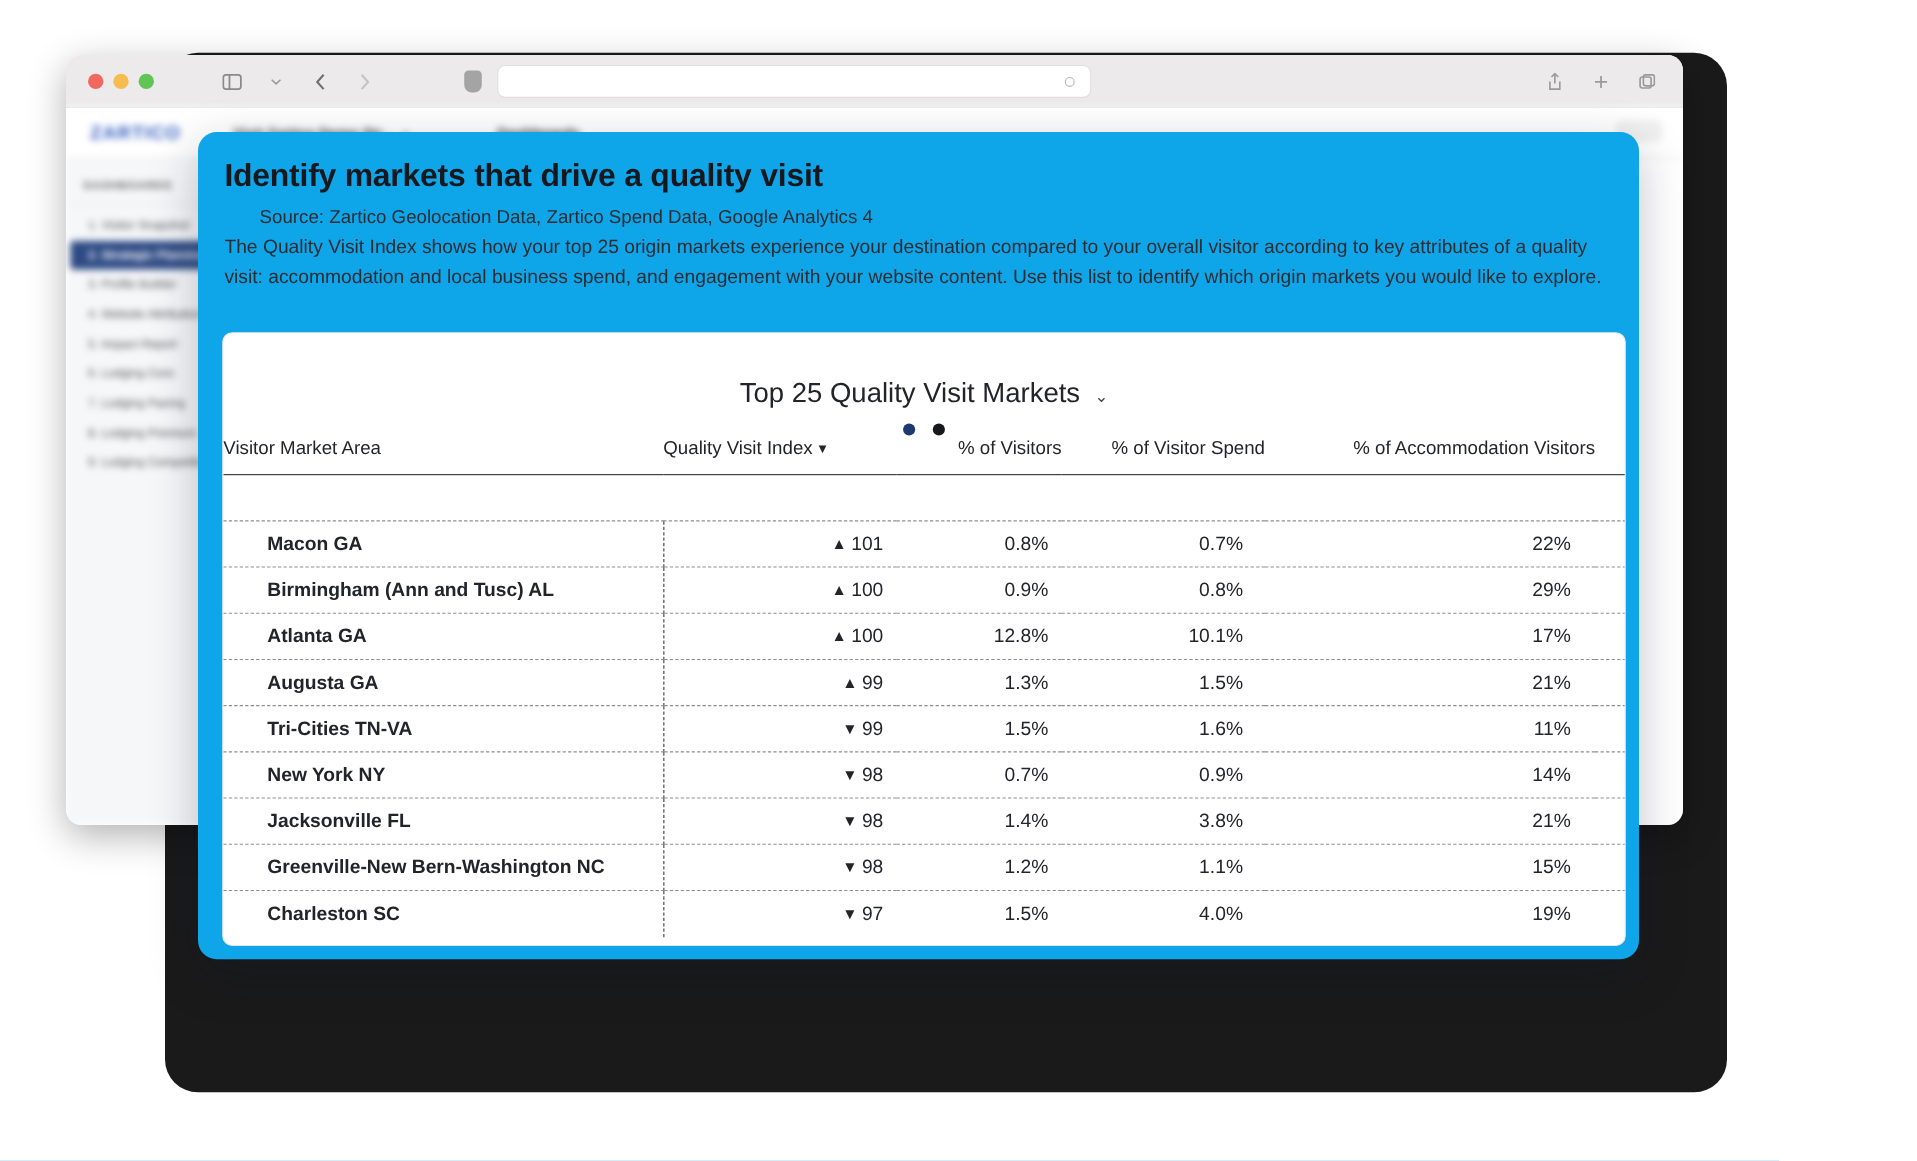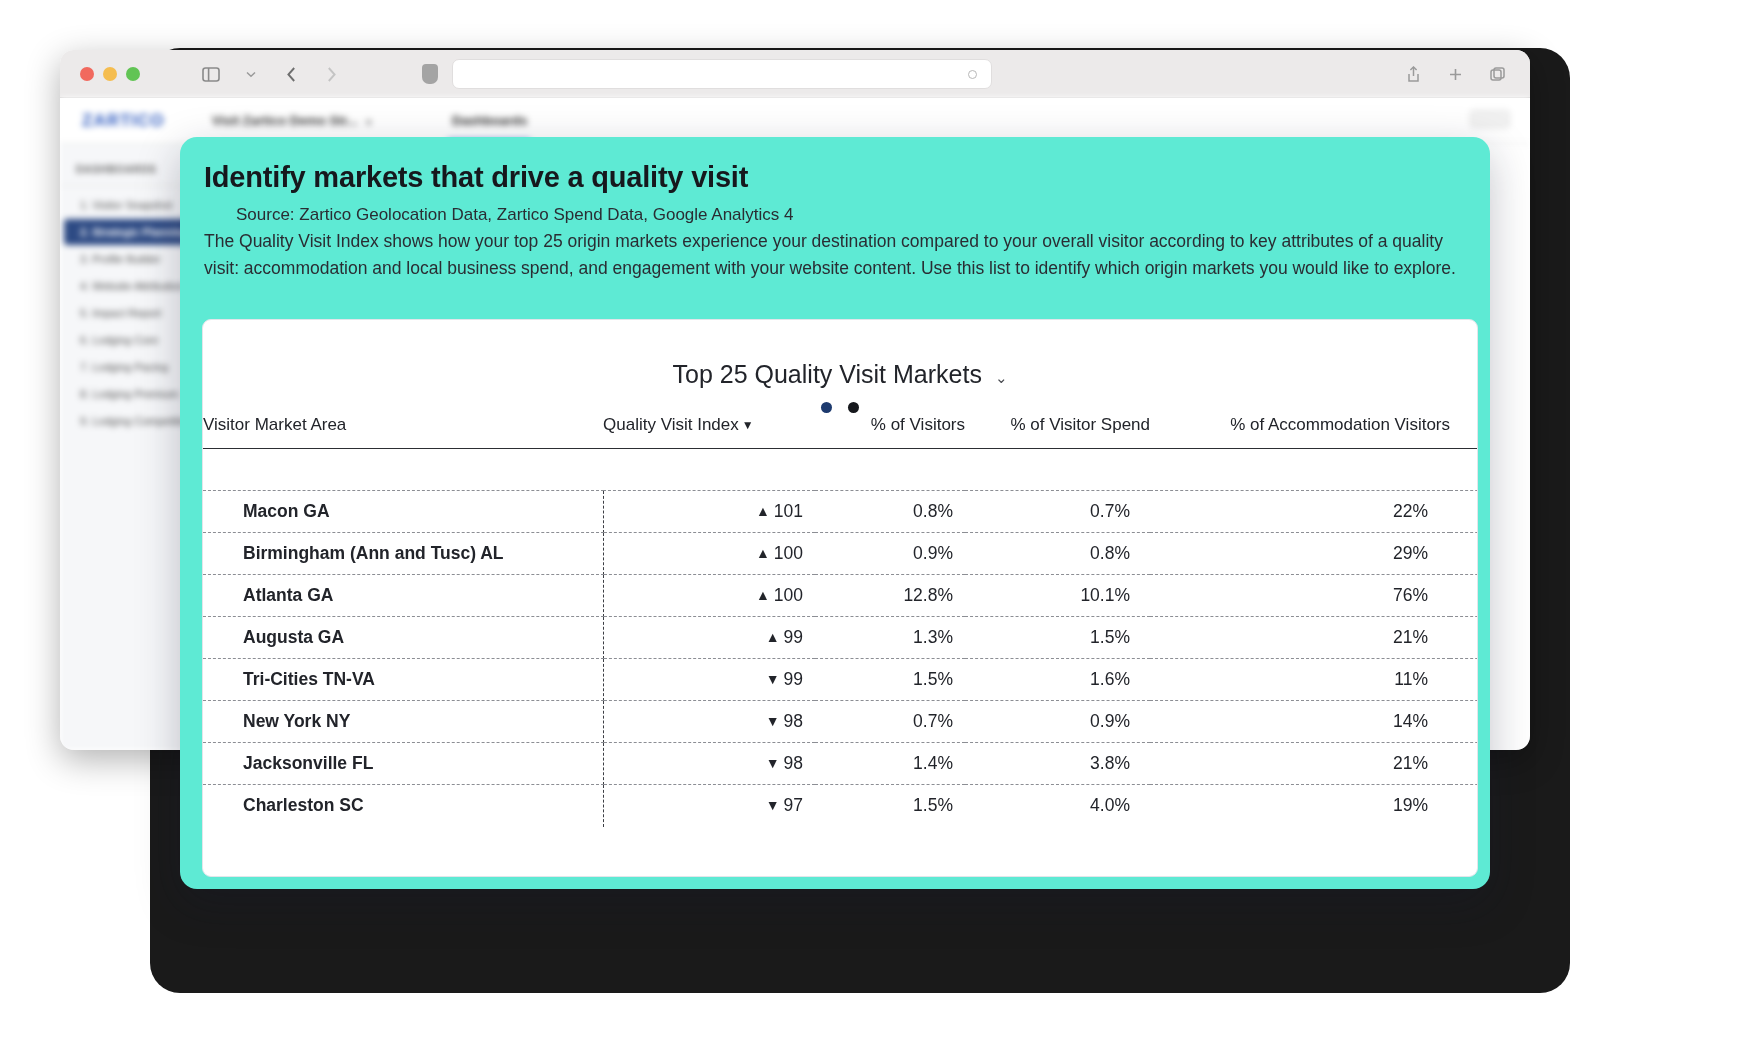--- a/index.html
+++ b/index.html
@@ -196,24 +196,24 @@
   .sb-item.active {
     background: #2d4a84;
     color: #ffffff;
     font-weight: 700;
   }
 
   
   .fg-panel {
     position: absolute;
     left: 180px;
-    top: 137px;
+    top: 120px;
     width: 1310px;
     height: 752px;
-    background: #5eead4;
+    background: #0ea5e9;
     border-radius: 17px;
     box-shadow: 0 14px 44px rgba(20,25,45,.26);
     overflow: hidden;
   }
 
   .fg-inner { padding: 24px 26px 0 24px; }
 
   .fg-title {
     font-size: 29px;
     font-weight: 700;
@@ -493,21 +493,21 @@
             <td class="spend">0.8%</td>
             <td class="accv">29%</td>
             <td class="accs"></td>
           </tr>
 
           <tr class="row">
             <td class="market">Atlanta GA</td>
             <td class="qvi up"><span class="tri">▲</span><span>100</span></td>
             <td class="vis">12.8%</td>
             <td class="spend">10.1%</td>
-            <td class="accv">76%</td>
+            <td class="accv">17%</td>
             <td class="accs"></td>
           </tr>
 
           <tr class="row">
             <td class="market">Augusta GA</td>
             <td class="qvi up"><span class="tri">▲</span><span>99</span></td>
             <td class="vis">1.3%</td>
             <td class="spend">1.5%</td>
             <td class="accv">21%</td>
             <td class="accs"></td>
@@ -533,20 +533,28 @@
 
           <tr class="row">
             <td class="market">Jacksonville FL</td>
             <td class="qvi down"><span class="tri">▼</span><span>98</span></td>
             <td class="vis">1.4%</td>
             <td class="spend">3.8%</td>
             <td class="accv">21%</td>
             <td class="accs"></td>
           </tr>
 
+          <tr class="row">
+            <td class="market">Greenville-New Bern-Washington NC</td>
+            <td class="qvi down"><span class="tri">▼</span><span>98</span></td>
+            <td class="vis">1.2%</td>
+            <td class="spend">1.1%</td>
+            <td class="accv">15%</td>
+            <td class="accs"></td>
+          </tr>
 
           <tr class="row">
             <td class="market">Charleston SC</td>
             <td class="qvi down"><span class="tri">▼</span><span>97</span></td>
             <td class="vis">1.5%</td>
             <td class="spend">4.0%</td>
             <td class="accv">19%</td>
             <td class="accs"></td>
           </tr>
 

